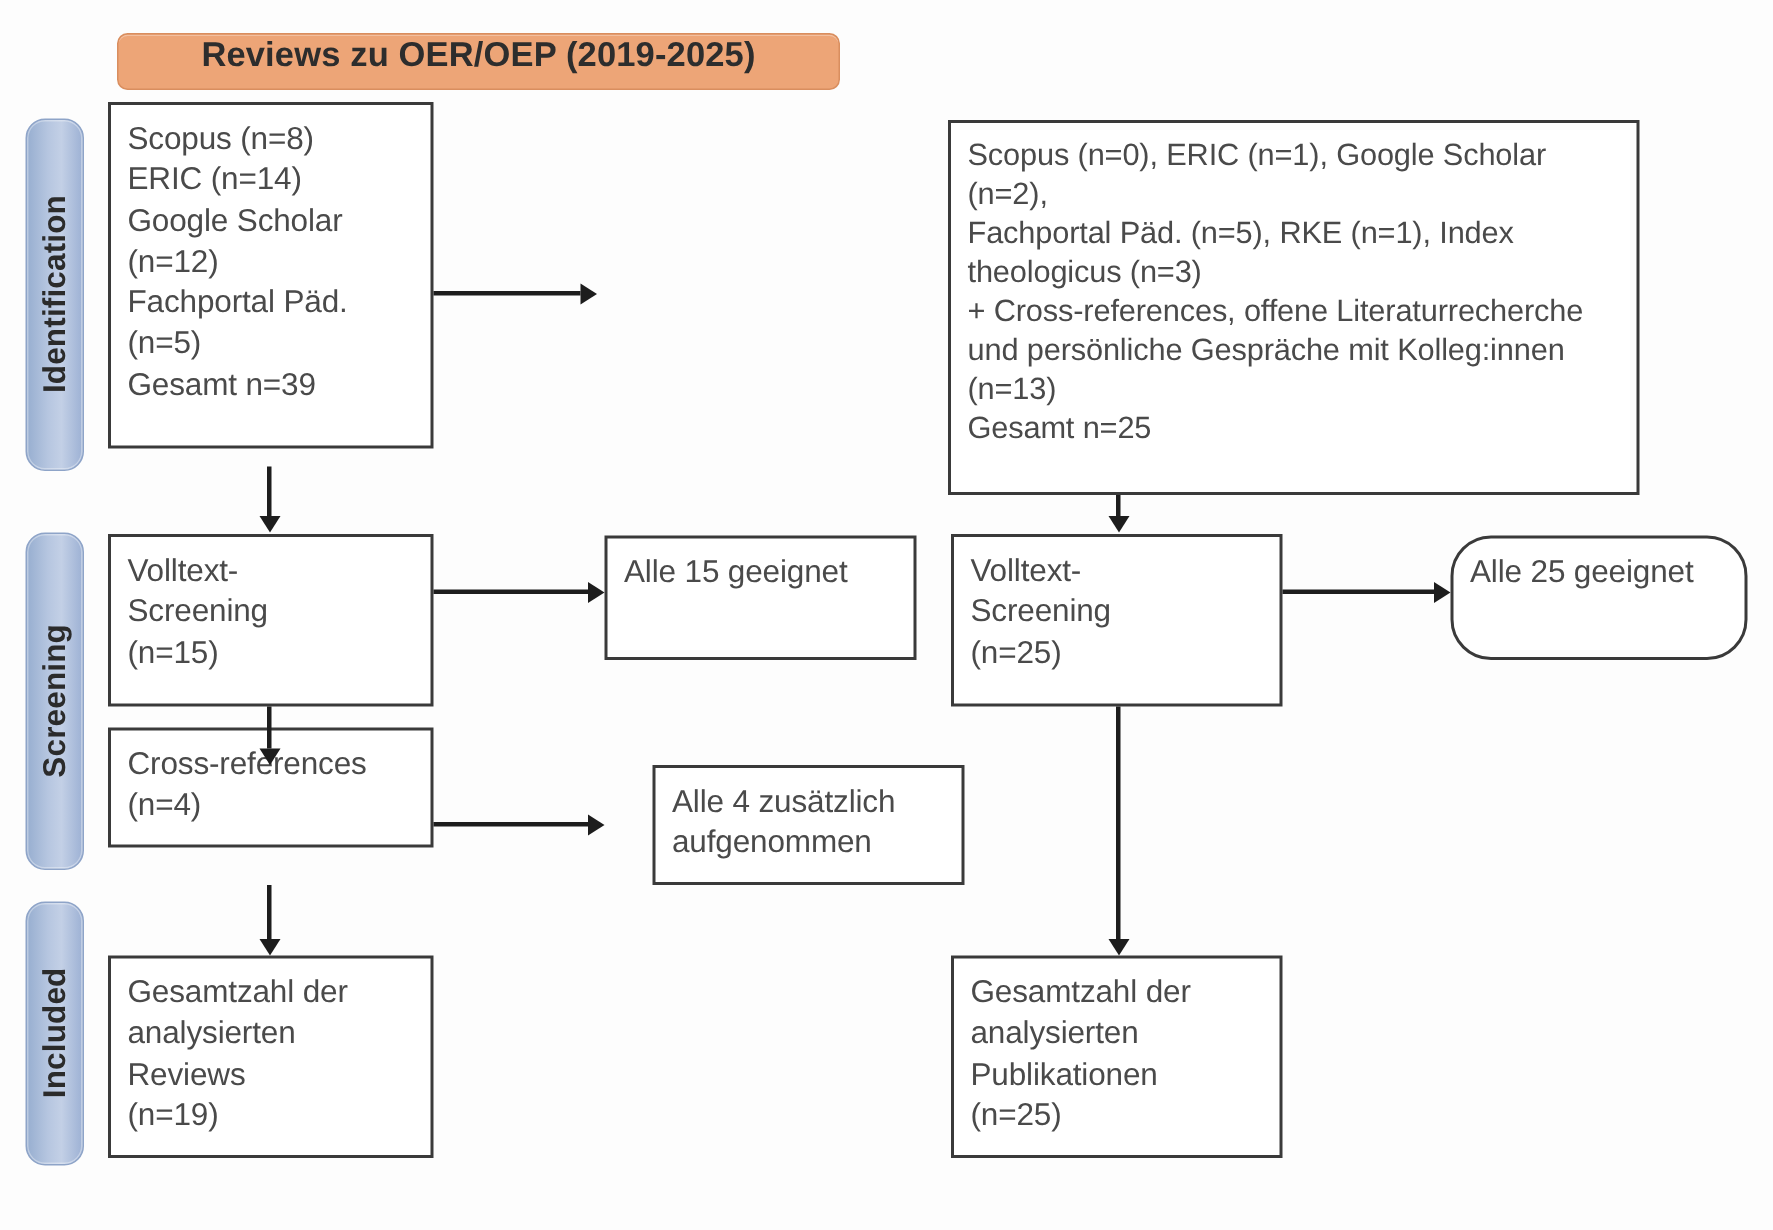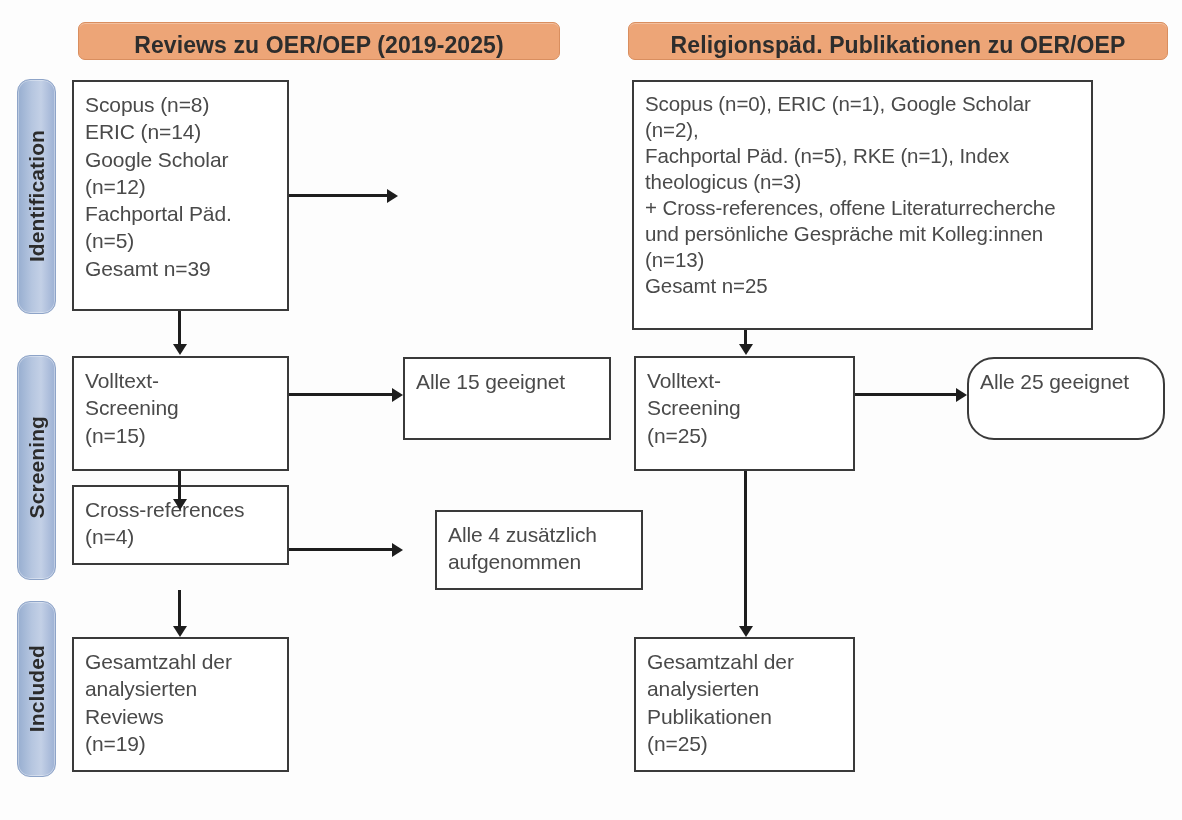--- a/index.html
+++ b/index.html
@@ -43,21 +43,21 @@
     white-space: nowrap;
   }
 
   
   .col-header {
     position: absolute;
     background: #eda577;
     border: 1px solid #d98e5f;
     border-radius: 7px;
     display: flex;
-    align-items: flex-end;
+    align-items: flex-start;
     justify-content: center;
     box-shadow: inset 0 1px 0 rgba(255,255,255,.30);
   }
   .col-header span {
     font-size: 23px;
     font-weight: 700;
     color: #2d2d2d;
     white-space: nowrap;
     letter-spacing: .1px;
   }
@@ -119,25 +119,22 @@
   </div>
 
   <div class="phase-pill" style="left:17px; top:601px; width:37px; height:174px;">
     <span>Included</span>
   </div>
 
   <div class="col-header" style="left:78px; top:22px; width:480px; height:36px;">
     <span>Reviews zu OER/OEP (2019-2025)</span>
   </div>
 
-  <div class="col-header" style="left:628px; top:22px; width:538px; height:36px;">
-    <span>Religionspäd. Publikationen zu OER/OEP</span>
-  </div>
-
-  <div class="node" style="left:72px; top:80px; width:217px; height:231px;">
+
+  <div class="node" style="left:72px; top:68px; width:217px; height:231px;">
     <div class="txt">Scopus (n=8)
 ERIC (n=14)
 Google Scholar
 (n=12)
 Fachportal Päd.
 (n=5)
 Gesamt n=39</div>
   </div>
 
 

